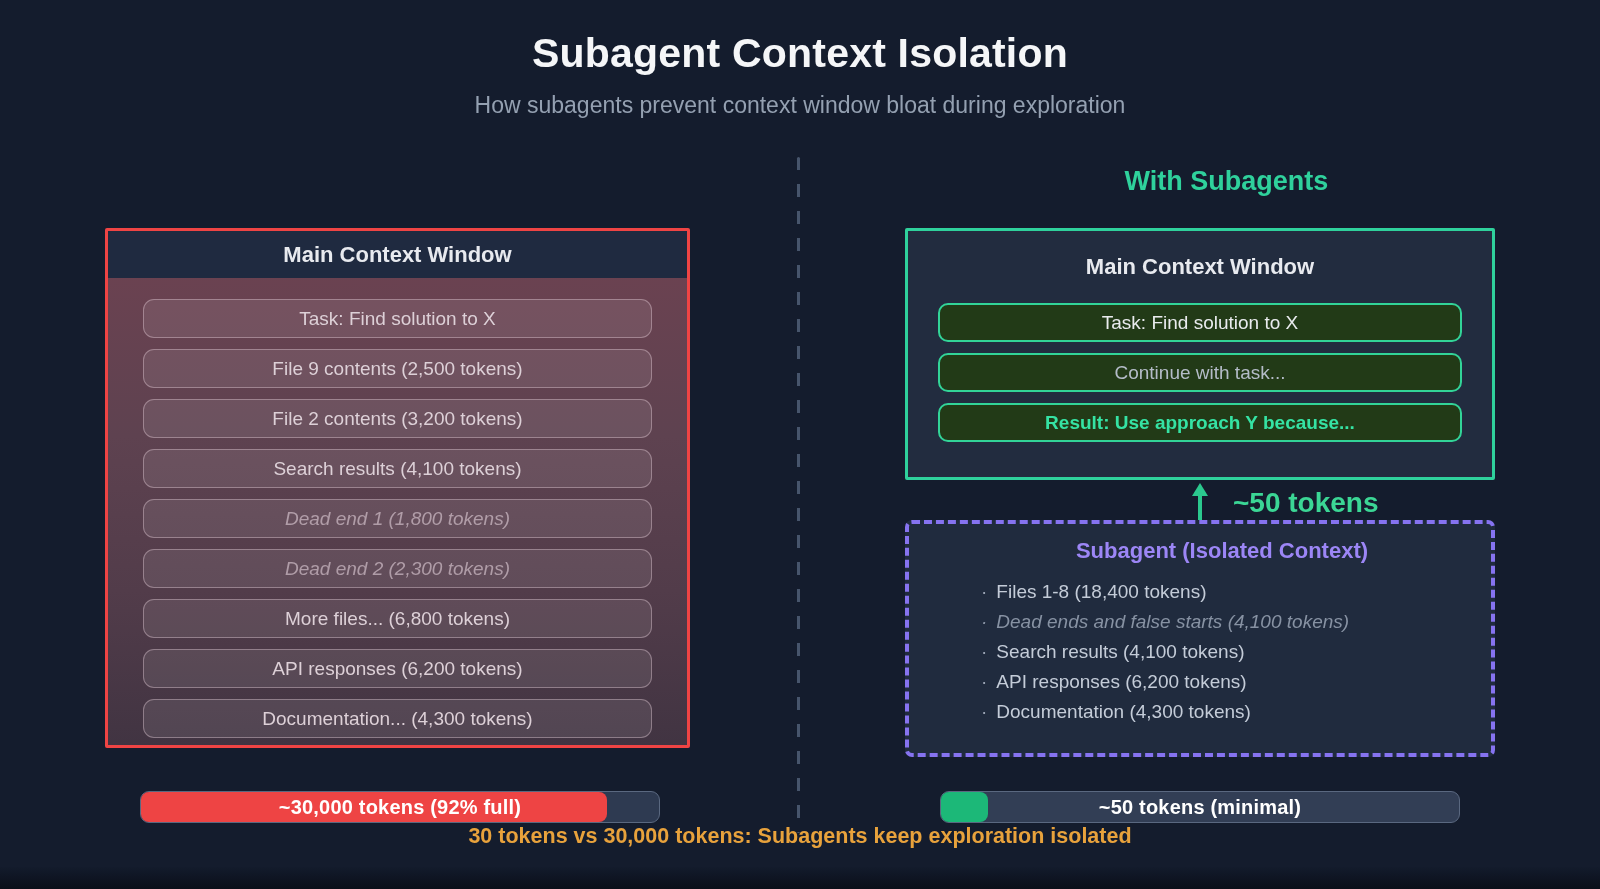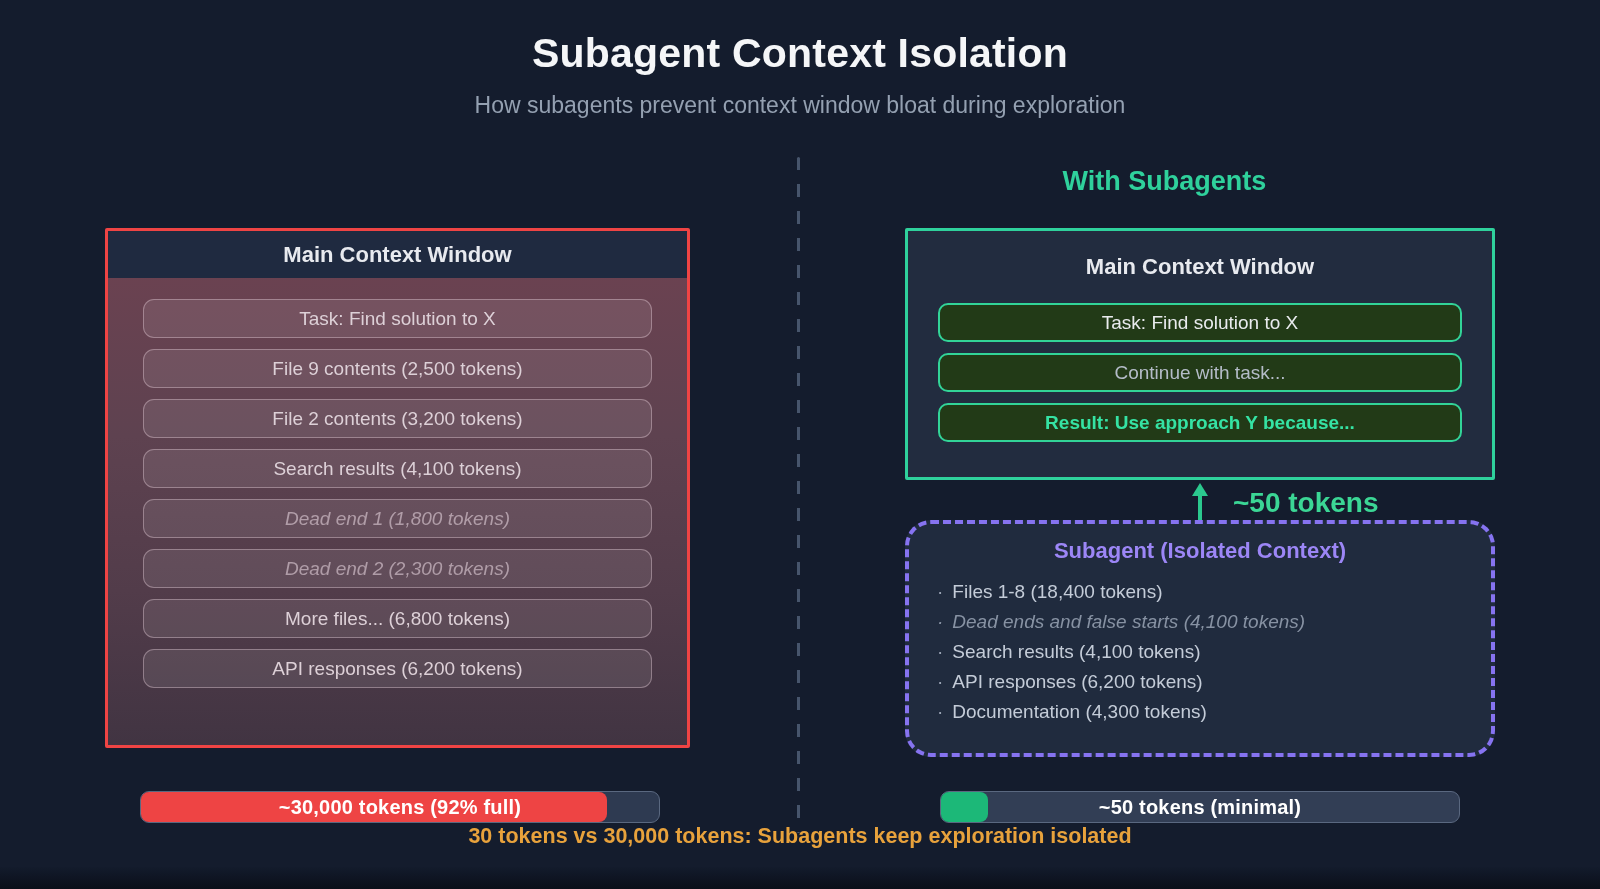--- a/index.html
+++ b/index.html
@@ -35,21 +35,21 @@
   .divider{
     position:absolute;left:797px;top:157px;width:3px;height:676px;
     background:repeating-linear-gradient(180deg,#47556C 0 13px,transparent 13px 27px);
     border-radius:2px;
   }
 
   
   .panel-heading{position:absolute;top:166px;width:585px;text-align:center;
     font-size:27px;font-weight:700;}
   .panel-heading.left{left:105px;color:var(--red-text);}
-  .panel-heading.right{left:872px;color:var(--green);}
+  .panel-heading.right{left:934px;color:var(--green);}
 
   
   .context-box{
     position:absolute;border-radius:2px;overflow:hidden;
   }
   .left-box{
     left:105px;top:228px;width:585px;height:520px;
     border:3px solid var(--red);
     background:linear-gradient(180deg,#6E4251 0%,#5E4250 40%,#523C4A 70%,#413442 100%);
   }
@@ -98,22 +98,23 @@
     position:absolute;top:12px;left:6px;width:4px;height:25px;background:#2BC98E;
   }
   .arrow-label{
     position:absolute;left:1233px;top:487px;
     font-size:28px;font-weight:700;color:#3BD695;
   }
 
   
   .subagent-box{
     position:absolute;left:905px;top:520px;width:590px;height:237px;
-    border:4px dashed var(--purple);border-radius:26px;
+    border:4px dashed var(--purple);border-radius:7px;
     background:#202B3E;
+    padding-left:44px;
   }
   .subagent-title{
     margin-top:14px;text-align:center;
     font-size:22px;font-weight:700;color:var(--purple-text);
   }
   .subagent-list{margin:13px 0 0 28px;list-style:none;}
   .s-item{
     font-size:19px;color:#C4CCD8;line-height:30px;
     display:flex;align-items:baseline;
   }
@@ -163,20 +164,21 @@
     <div class="box-header">Main Context Window</div>
     <div class="left-rows">
       <div class="crow normal">Task: Find solution to X</div>
       <div class="crow normal">File 9 contents (2,500 tokens)</div>
       <div class="crow normal">File 2 contents (3,200 tokens)</div>
       <div class="crow normal">Search results (4,100 tokens)</div>
       <div class="crow italic">Dead end 1 (1,800 tokens)</div>
       <div class="crow italic">Dead end 2 (2,300 tokens)</div>
       <div class="crow normal">More files... (6,800 tokens)</div>
       <div class="crow normal">API responses (6,200 tokens)</div>
+      <div class="crow normal">Documentation... (4,300 tokens)</div>
     </div>
   </div>
 
   <div class="meter left">
     <div class="meter-fill" style="width: 90%;"></div>
     <div class="meter-label">~30,000 tokens (92% full)</div>
   </div>
 
   <div class="panel-heading right">With Subagents</div>
 

